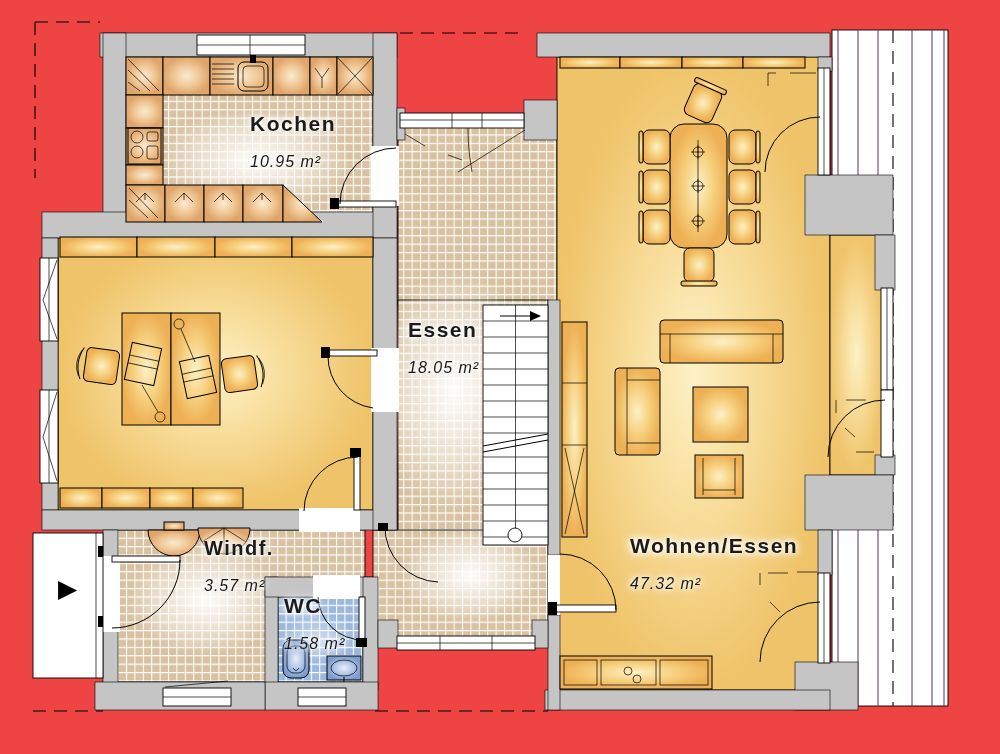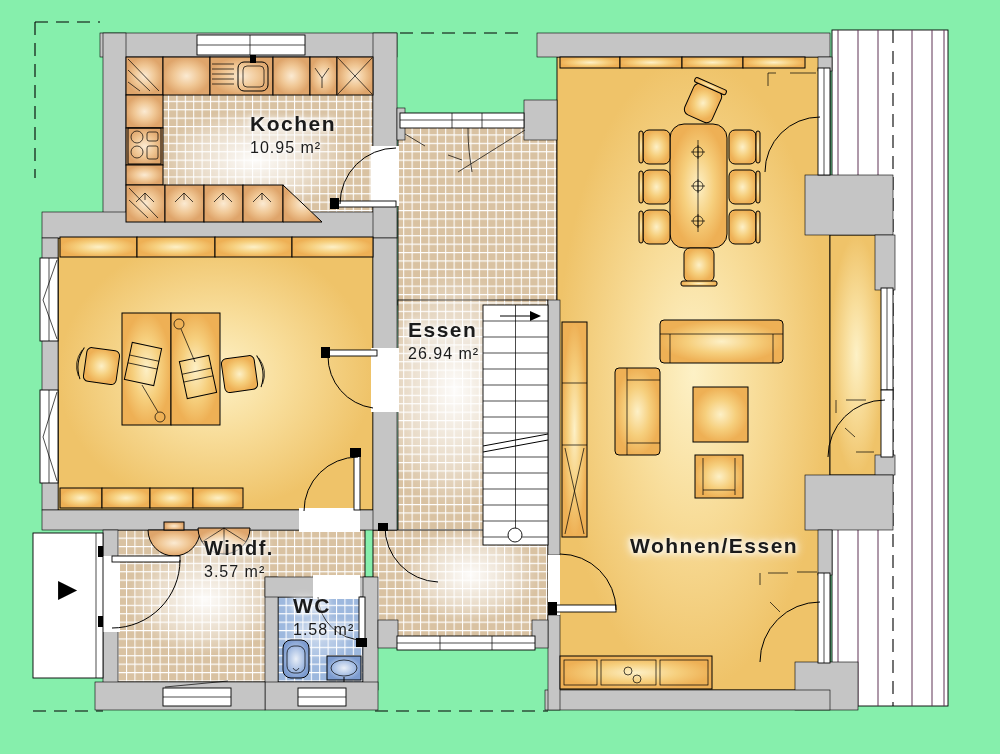--- a/index.html
+++ b/index.html
@@ -1,16 +1,16 @@
 <!DOCTYPE html>
 <html><head>
 <meta charset="utf-8">
 <style>
   html,body{margin:0;padding:0;background:#fff;}
-  #stage{position:relative;width:1000px;height:754px;background:#86efac;overflow:hidden;
+  #stage{position:relative;width:1000px;height:754px;background:#ef4444;overflow:hidden;
          font-family:"Liberation Sans", sans-serif;}
   #plan-svg{position:absolute;left:0;top:0;}
   
   .w  {fill:#c5c5c5;stroke:#000;stroke-width:.6;}
   .fl {fill:url(#roomFill);stroke:#000;stroke-width:.9;}
   .tl {fill:url(#tileTan);stroke:#000;stroke-width:.9;}
   .tb {fill:url(#tileBlue);stroke:#000;stroke-width:.9;}
   .fu {fill:url(#furnFill);stroke:#000;stroke-width:1;}
   .cu {fill:url(#counterFill);stroke:#000;stroke-width:1;}
   .bu {fill:url(#blueFill);stroke:#000;stroke-width:1;}
@@ -19,21 +19,21 @@
   .ln {stroke:#000;stroke-width:1;fill:none;}
   .lnt{stroke:#000;stroke-width:.7;fill:none;}
   .da {stroke:#000;stroke-width:1.1;fill:none;stroke-dasharray:13 8;}
   .tp {stroke:#5e3355;stroke-width:1;fill:none;}
   .blk{fill:#000;stroke:none;}
   .gl {fill:url(#glow);stroke:none;}
   
   .room-label{position:absolute;color:#1b1b1b;white-space:nowrap;
               text-shadow:0 0 5px #fff,0 0 9px #fff,0 0 12px #fff;}
   .room-name{font-size:21px;font-weight:700;letter-spacing:1.5px;}
-  .room-area{font-size:16px;letter-spacing:1px;margin-top:3px;}
+  .room-area{font-size:16px;letter-spacing:1px;margin-top:17px;font-style:italic;}
   #entrance-arrow{position:absolute;left:58px;top:576px;font-size:25px;color:#000;line-height:1;}
 </style>
 </head>
 <body>
 
 <div id="stage">
 <svg id="plan-svg" width="1000" height="754" viewBox="0 0 1000 754">
   <defs>
     <radialGradient id="roomFill">
           <stop offset="0%" stop-color="#fdf1c6"></stop>
@@ -437,28 +437,29 @@
     <path class="da" d="M35,22 H100 M35,22 V178 M400,33 H524 M33,711 H103 M375,711 H548"></path>
   </g>
 </svg>
 
 <div class="room-label" style="left:250px;top:112px">
   <div class="room-name">Kochen</div>
   <div class="room-area">10.95 m²</div>
 </div>
 <div class="room-label" style="left:408px;top:318px">
   <div class="room-name">Essen</div>
-  <div class="room-area">26.94 m²</div>
+  <div class="room-area">18.05 m²</div>
 </div>
 <div class="room-label" style="left:630px;top:534px">
   <div class="room-name">Wohnen/Essen</div>
+  <div class="room-area">47.32 m²</div>
 </div>
 <div class="room-label" style="left:204px;top:537px">
   <div class="room-name" style="font-size:20px">Windf.</div>
   <div class="room-area">3.57 m²</div>
 </div>
-<div class="room-label" style="left:293px;top:594px">
+<div class="room-label" style="left:284px;top:594px">
   <div class="room-name">WC</div>
   <div class="room-area">1.58 m²</div>
 </div>
 
 <div id="entrance-arrow">▶</div>
 </div>
 
 </body></html>

